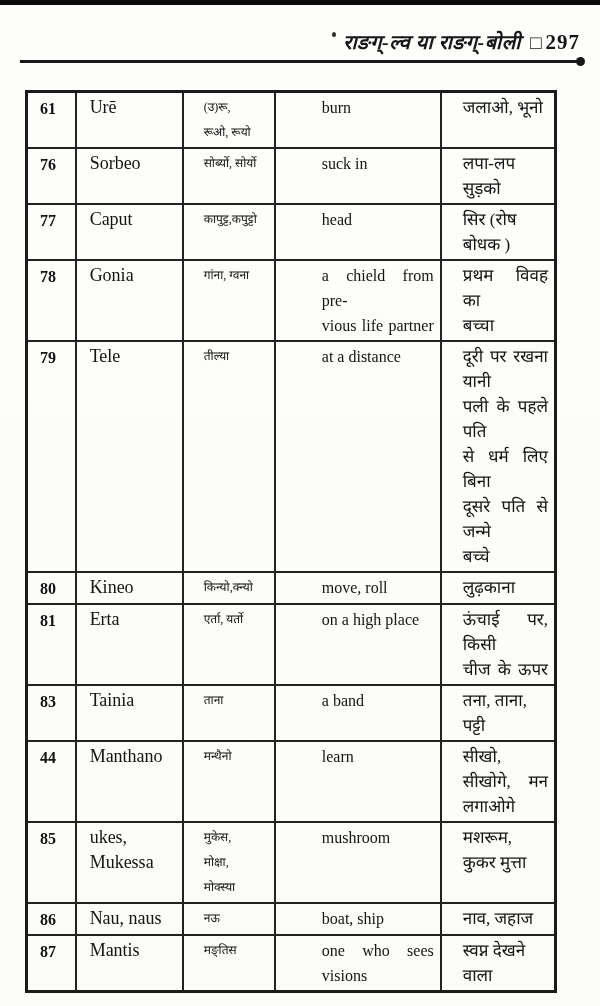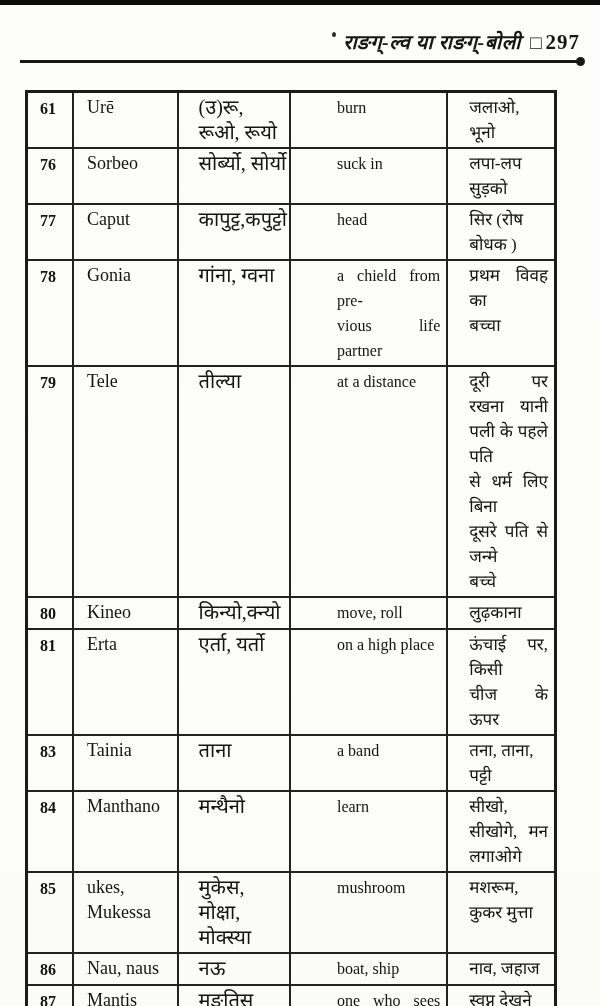--- a/index.html
+++ b/index.html
@@ -76,21 +76,21 @@
     padding-top: 3px;
   }
   .c-word {
     width: 100px;
     font-size: 18px;
     padding-left: 13px;
     white-space: pre-line;
   }
   .c-translit {
     width: 84px;
-    font-size: 20px;
+    font-size: 12px;
     white-space: pre;
     padding-left: 20px;
     padding-right: 2px;
   }
   .c-eng {
     width: 158px;
     font-size: 16px;
     white-space: pre-line;
     padding-left: 46px;
   }
@@ -180,21 +180,21 @@
 चीज के ऊपर</td>
         </tr>
         <tr>
           <td class="c-num">83</td>
           <td class="c-word">Tainia</td>
           <td class="c-translit">ताना</td>
           <td class="c-eng">a band</td>
           <td class="c-hindi">तना, ताना, पट्टी</td>
         </tr>
         <tr>
-          <td class="c-num">84</td>
+          <td class="c-num">44</td>
           <td class="c-word">Manthano</td>
           <td class="c-translit">मन्थैनो</td>
           <td class="c-eng">learn</td>
           <td class="c-hindi j">सीखो, सीखोगे, मन
 लगाओगे</td>
         </tr>
         <tr>
           <td class="c-num">85</td>
           <td class="c-word">ukes,
 Mukessa</td>

